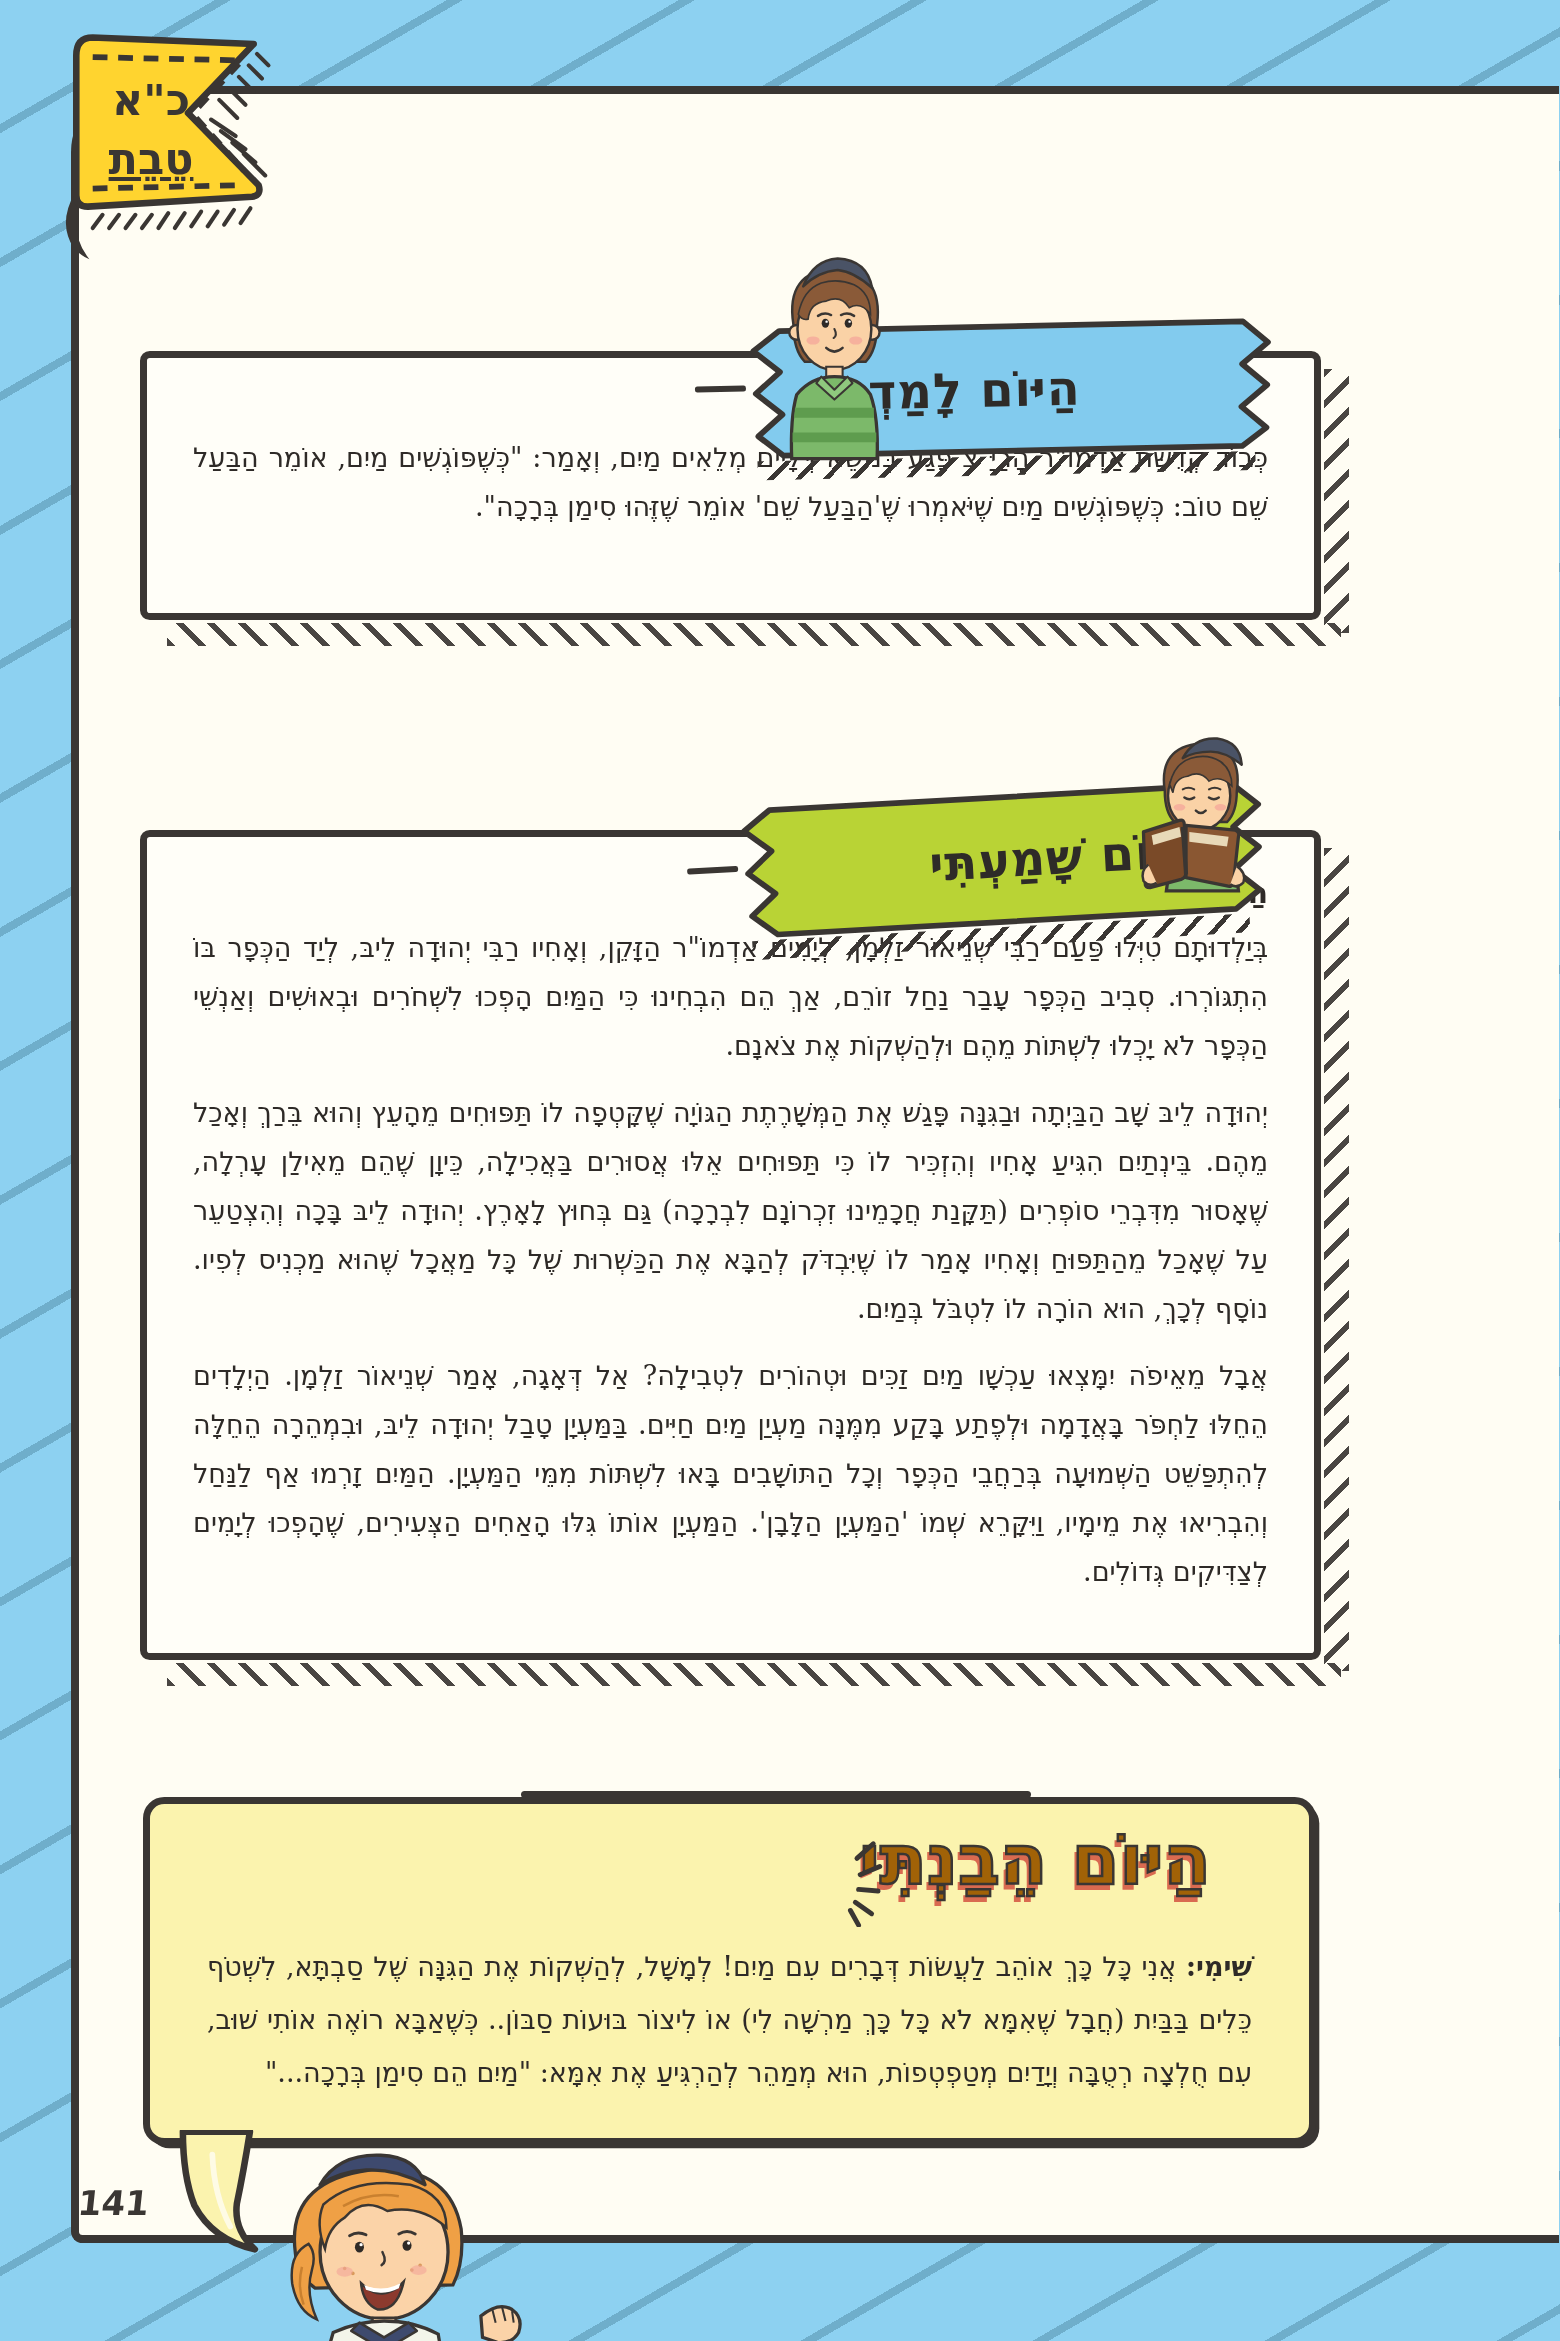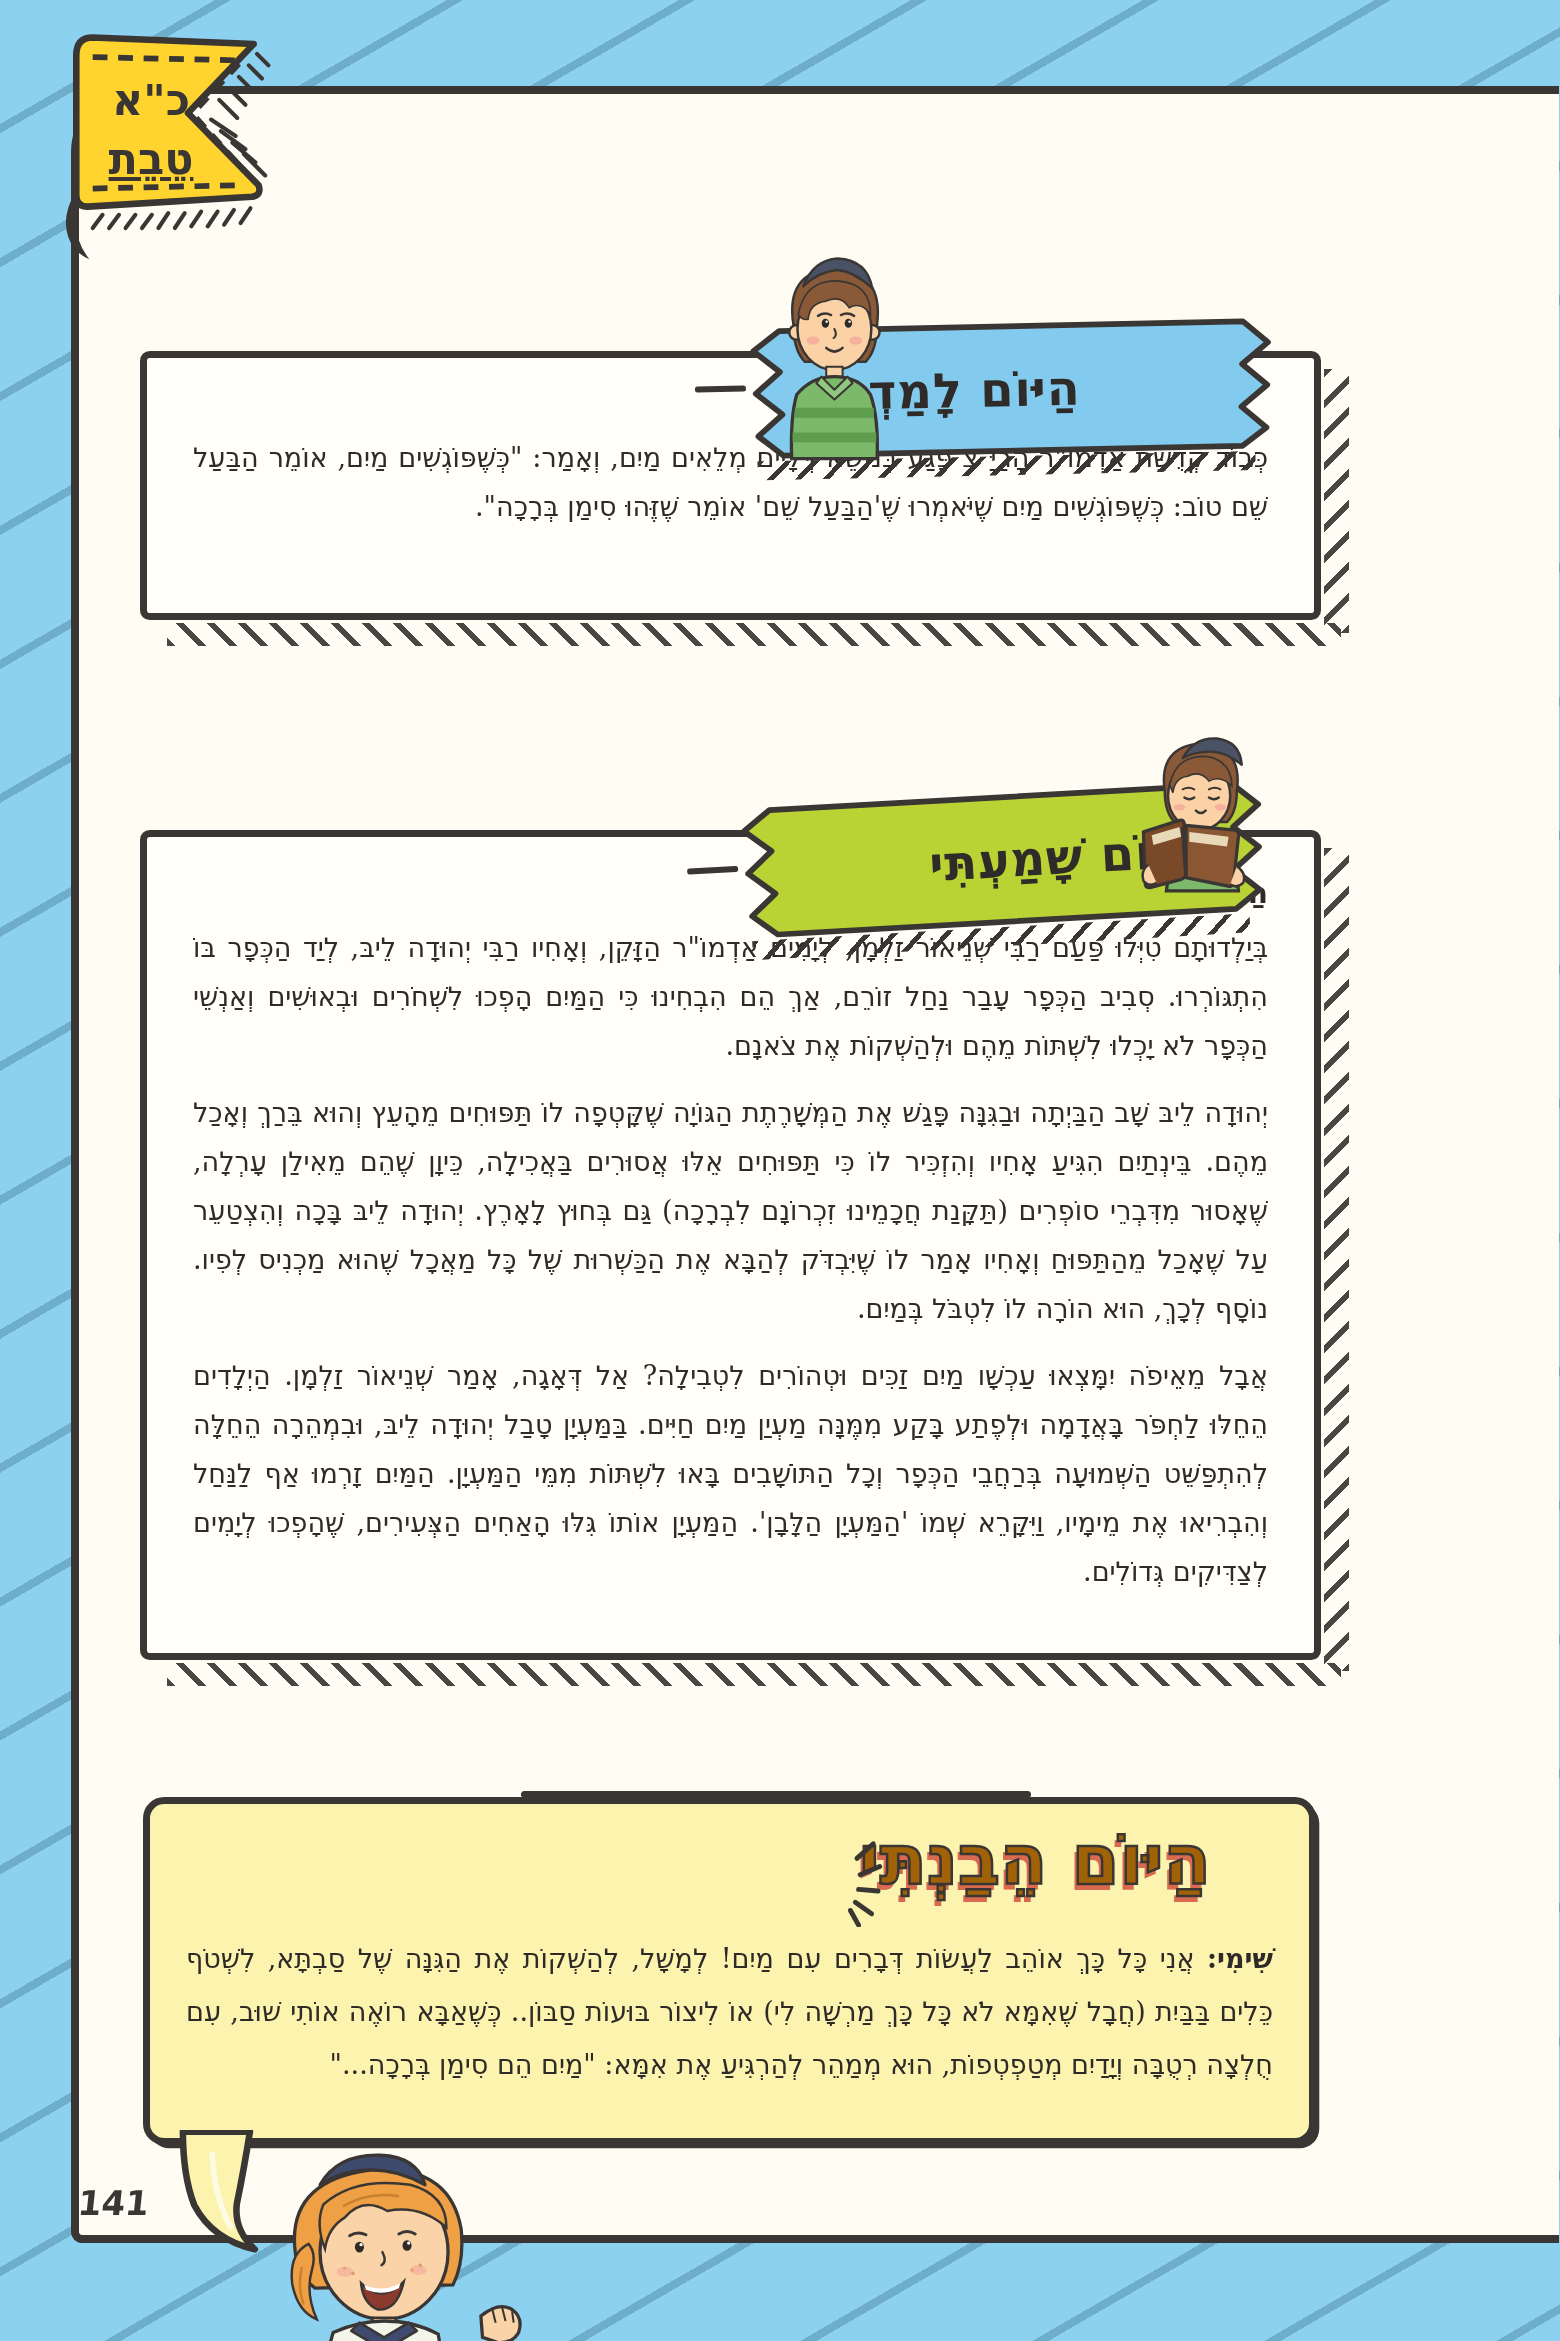--- a/index.html
+++ b/index.html
@@ -46,21 +46,21 @@
   .tbox p{margin:0 0 18px;font-size:27px;line-height:49px;text-align:justify;}
   .story-title{font-family:"DejaVu Serif","DejaVu Sans",serif;font-weight:bold;font-size:30px;margin:0 0 13px;}
   
   .bubble{position:absolute;left:144px;top:1797px;width:1173px;height:348px;background:#FBF3AE;
     border:7.4px solid #3A3633;border-radius:21.3px;box-sizing:border-box;box-shadow:4.9px 4.9px 0 -1.6px #3A3633;}
   .bubble-sketch{position:absolute;top:-13px;left:32%;width:44%;height:7.4px;background:#3A3633;border-radius:4.1px;}
   .bubble-title{position:absolute;top:16.4px;right:98px;
     font-family:"DejaVu Sans",sans-serif;font-weight:bold;font-size:69px;color:#a16207;
     -webkit-text-stroke:2.5px #3A3633;text-shadow:-3.3px 5.7px 0 #D96A50;}
   .bubble-rays{position:absolute;top:33px;right:426px;width:57px;height:90px;}
-  .bubble-body{position:absolute;top:128px;left:0;right:0;padding:0 36px;
+  .bubble-body{position:absolute;top:136px;left:0;right:0;padding:0 57px;
     font-size:27px;line-height:53px;color:#2E2A27;text-align:justify;}
   .bubble-body b{font-weight:bold;}
   .bubble-tail{position:absolute;left:156px;top:2130px;width:131px;height:139px;z-index:6;}
   
   .page-number{position:absolute;left:79px;top:2183px;width:98px;text-align:left;
     font-family:"DejaVu Sans",sans-serif;font-weight:bold;font-size:34px;color:#3A3633;
     transform:skewX(-6deg);}
 </style>
 </head>
 <body>

